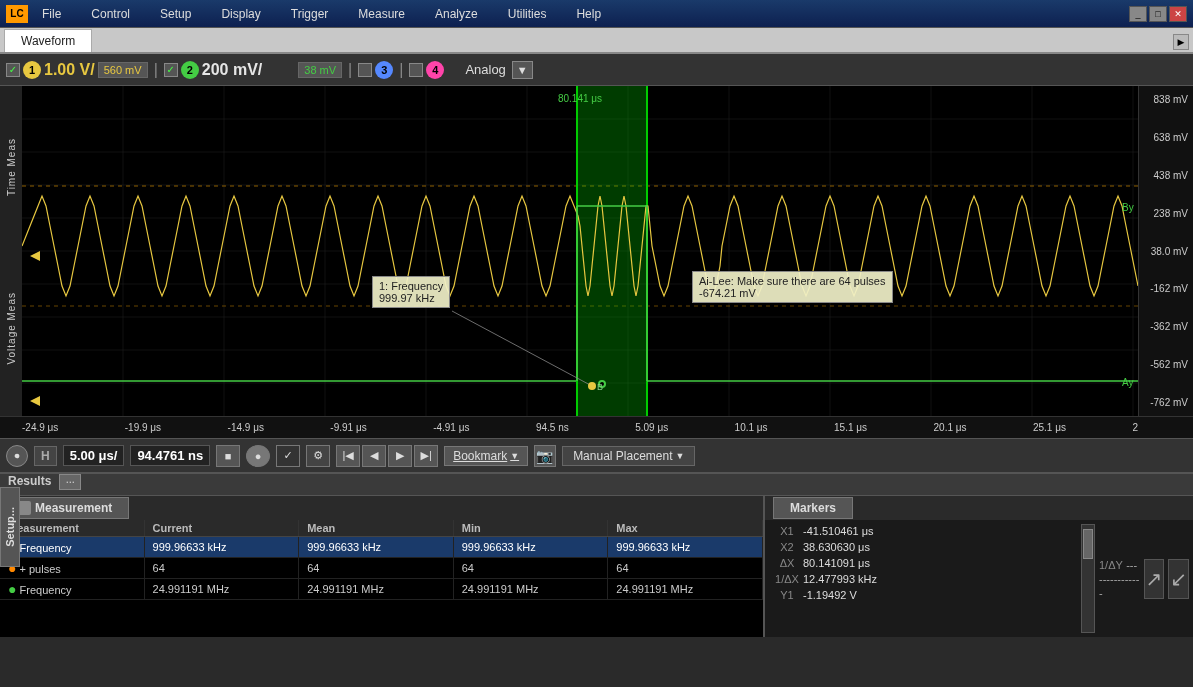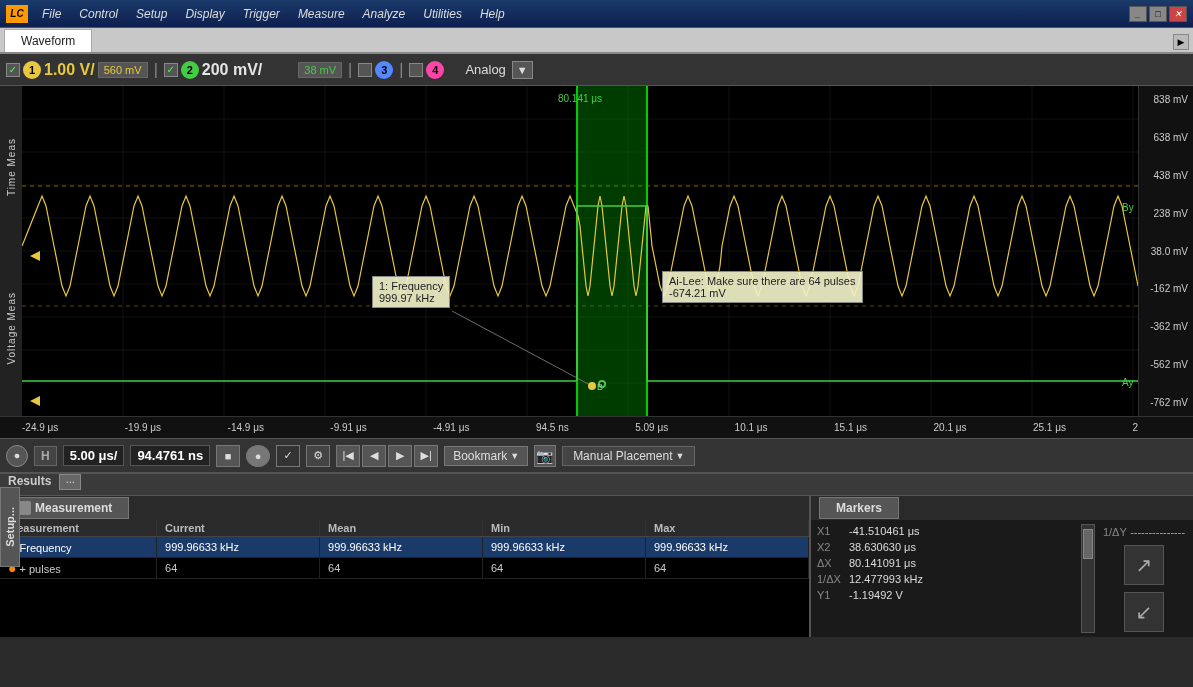--- a/index.html
+++ b/index.html
@@ -6,34 +6,33 @@
     body { width: 1193px; height: 687px; background: #2a2a2a; font-family: 'Arial', sans-serif; font-size: 12px; overflow: hidden; }
 
     
     #titlebar {
       height: 28px;
       background: linear-gradient(to bottom, #1a3a6a, #0d2050);
       display: flex;
       align-items: center;
       padding: 8px 6px;
       border-bottom: 1px solid #555;
-      font-style: italic;
     }
     #titlebar .logo {
       width: 22px; height: 18px;
       background: #f90;
       margin-right: 6px;
       font-size: 10px;
       font-weight: bold;
       color: #000;
       display: flex; align-items: center; justify-content: center;
     }
     #titlebar .menu-bar {
       display: flex;
-      gap: 2px;
+      gap: 14px;
       flex: 1;
     }
     #titlebar .menu-item {
       color: #ddd;
       font-size: 12px;
       padding: 2px 8px;
       cursor: pointer;
     }
     #titlebar .win-controls {
       display: flex; gap: 2px;
@@ -269,20 +268,21 @@
       border: 1px solid #555;
     }
     .ctrl-bookmark {
       background: #555;
       border: 1px solid #777;
       padding: 2px 8px;
       color: #ddd;
       font-size: 12px;
       display: flex; align-items: center; gap: 3px;
       cursor: pointer;
+      text-decoration: underline;
     }
     .ctrl-placement {
       background: #444;
       border: 1px solid #666;
       padding: 2px 10px;
       color: #ddd;
       font-size: 12px;
       display: flex; align-items: center; gap: 3px;
       cursor: pointer;
     }
@@ -366,21 +366,21 @@
     td {
       color: #ccc;
       padding: 2px 8px;
       border-bottom: 1px solid #222;
       border-right: 1px solid #222;
     }
     tr.selected td { background: #1a3a6a; color: #fff; }
 
     
     #markers-panel {
-      width: 382px;
+      width: 428px;
       background: #1a1a1a;
       display: flex;
       flex-direction: column;
     }
     #markers-tab {
       height: 24px;
       background: #2a2a2a;
       display: flex;
       align-items: center;
       padding: 0 8px;
@@ -404,20 +404,21 @@
       flex: 1;
       display: flex;
       flex-direction: column;
       gap: 2px;
     }
     .marker-row {
       display: flex;
       align-items: center;
       font-size: 11px;
       padding: 1px 2px;
+      text-align: center;
     }
     .marker-label {
       color: #888;
       width: 32px;
       font-size: 11px;
     }
     .marker-value {
       color: #ddd;
       font-size: 11px;
     }
@@ -432,21 +433,21 @@
     #markers-scrollbar .scroll-thumb {
       width: 10px;
       height: 30px;
       background: #666;
       margin: 4px auto;
       border: 1px solid #888;
     }
     #markers-right {
       width: 90px;
       display: flex;
-      flex-direction: column;
+      flex-direction: row;
       gap: 4px;
       align-items: center;
       justify-content: space-around;
     }
     .inv-dy-label {
       color: #888;
       font-size: 11px;
     }
     .inv-dy-val {
       color: #aaa;
@@ -622,21 +623,21 @@
 
       <polygon points="8,315 18,310 18,320" fill="#e8c840"></polygon>
       <polygon points="8,170 18,165 18,175" fill="#e8c840"></polygon>
     </svg>
 
     <div class="annotation-box" style="left: 350px; top: 190px;">
       <div>1: Frequency</div>
       <div>999.97 kHz</div>
     </div>
 
-    <div class="annotation-box" style="left: 640px; top: 185px; max-width: 260px;">
+    <div class="annotation-box" style="left: 670px; top: 185px; max-width: 260px;">
       <div>Ai-Lee:  Make sure there are 64 pulses</div>
       <div>-674.21 mV</div>
     </div>
 
   </div>
 
   <div id="right-axis">
     <span class="axis-val">838 mV</span>
     <span class="axis-val">638 mV</span>
     <span class="axis-val">438 mV</span>
@@ -735,20 +736,29 @@
     <td>999.96633 kHz</td>
   </tr>
               <tr>
     <td>
       <span style="color:#ff8800;font-size:14px;">●</span> + pulses
     </td>
     <td>64</td>
     <td>64</td>
     <td>64</td>
     <td>64</td>
+  </tr>
+              <tr>
+    <td>
+      <span style="color:#44cc44;font-size:14px;">●</span> Frequency
+    </td>
+    <td>24.991191 MHz</td>
+    <td>24.991191 MHz</td>
+    <td>24.991191 MHz</td>
+    <td>24.991191 MHz</td>
   </tr>
             </tbody>
         </table>
       </div>
     </div>
 
     <div id="markers-panel">
       <div id="markers-tab">
         <div class="marker-tab-btn">Markers</div>
       </div>

